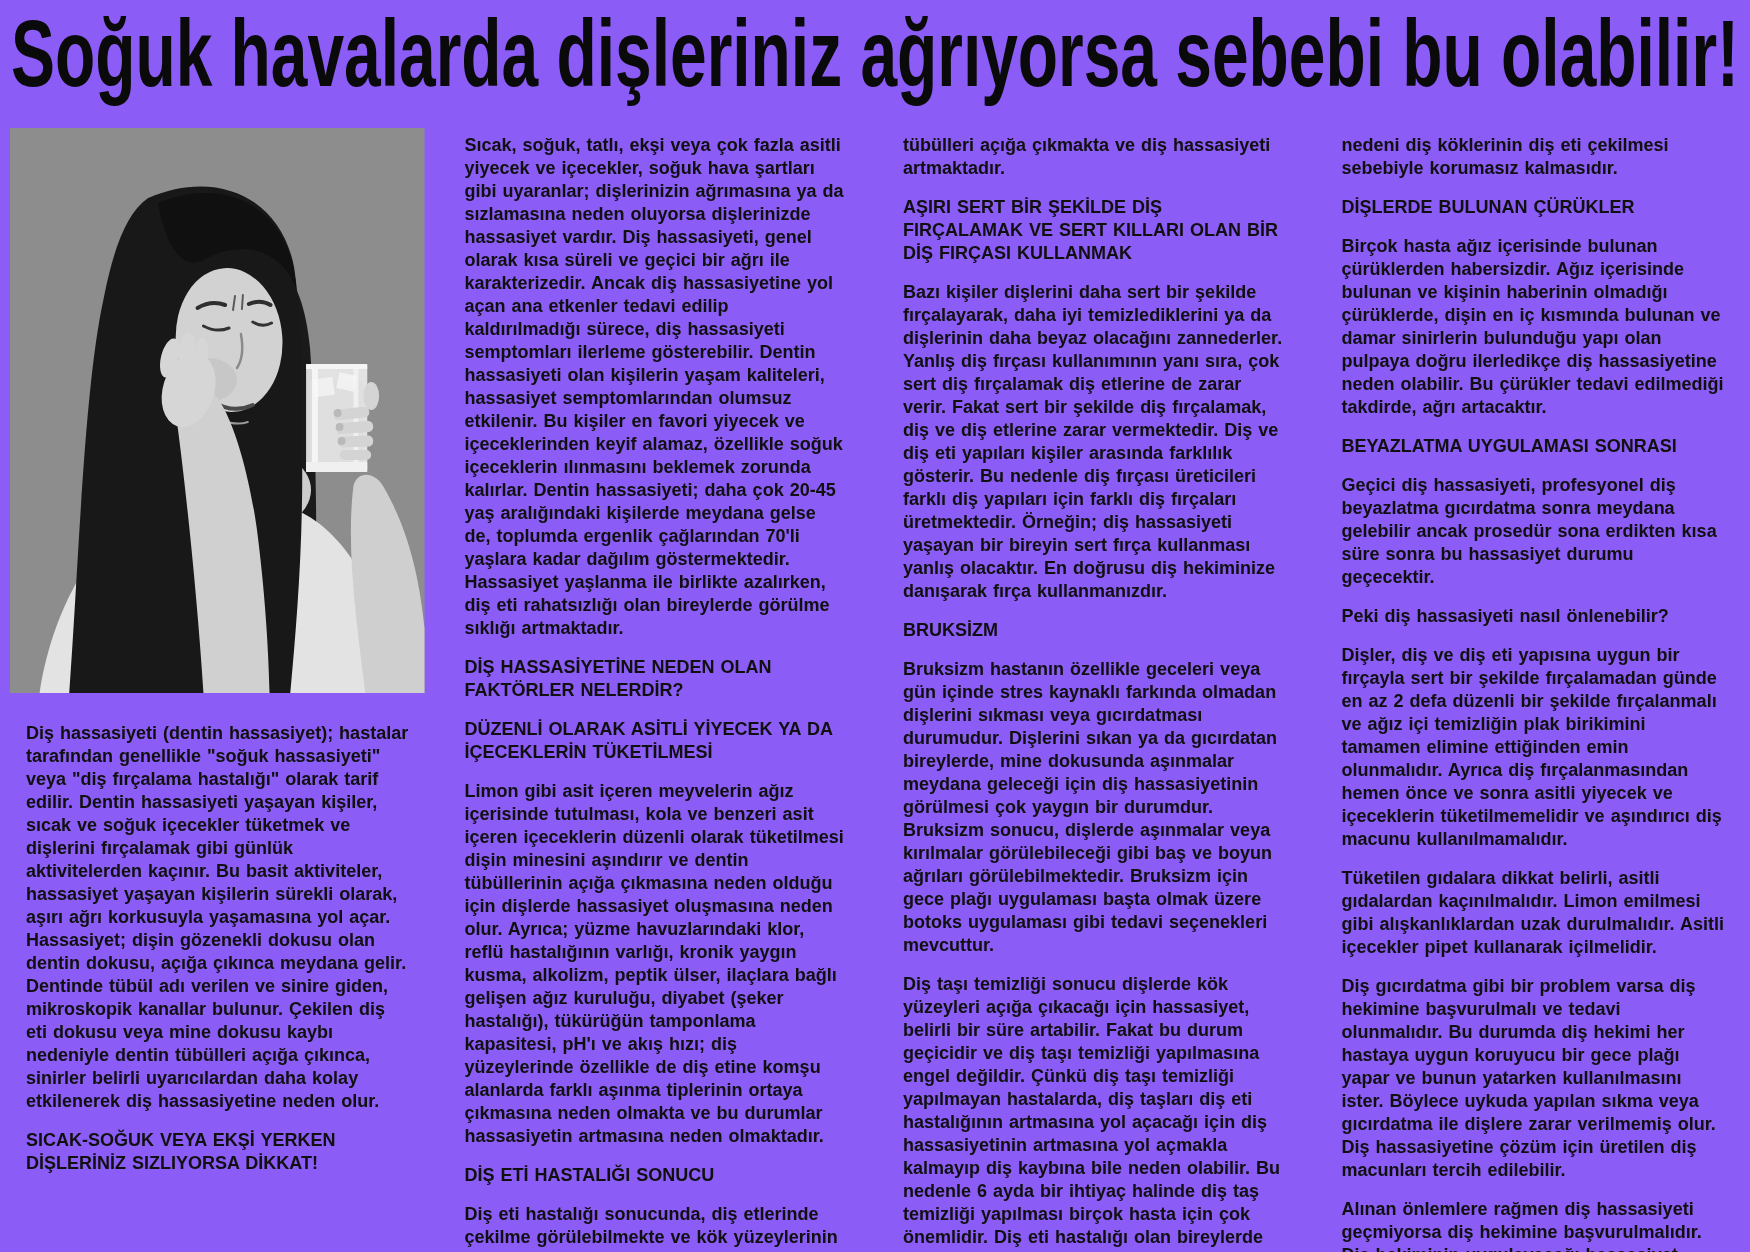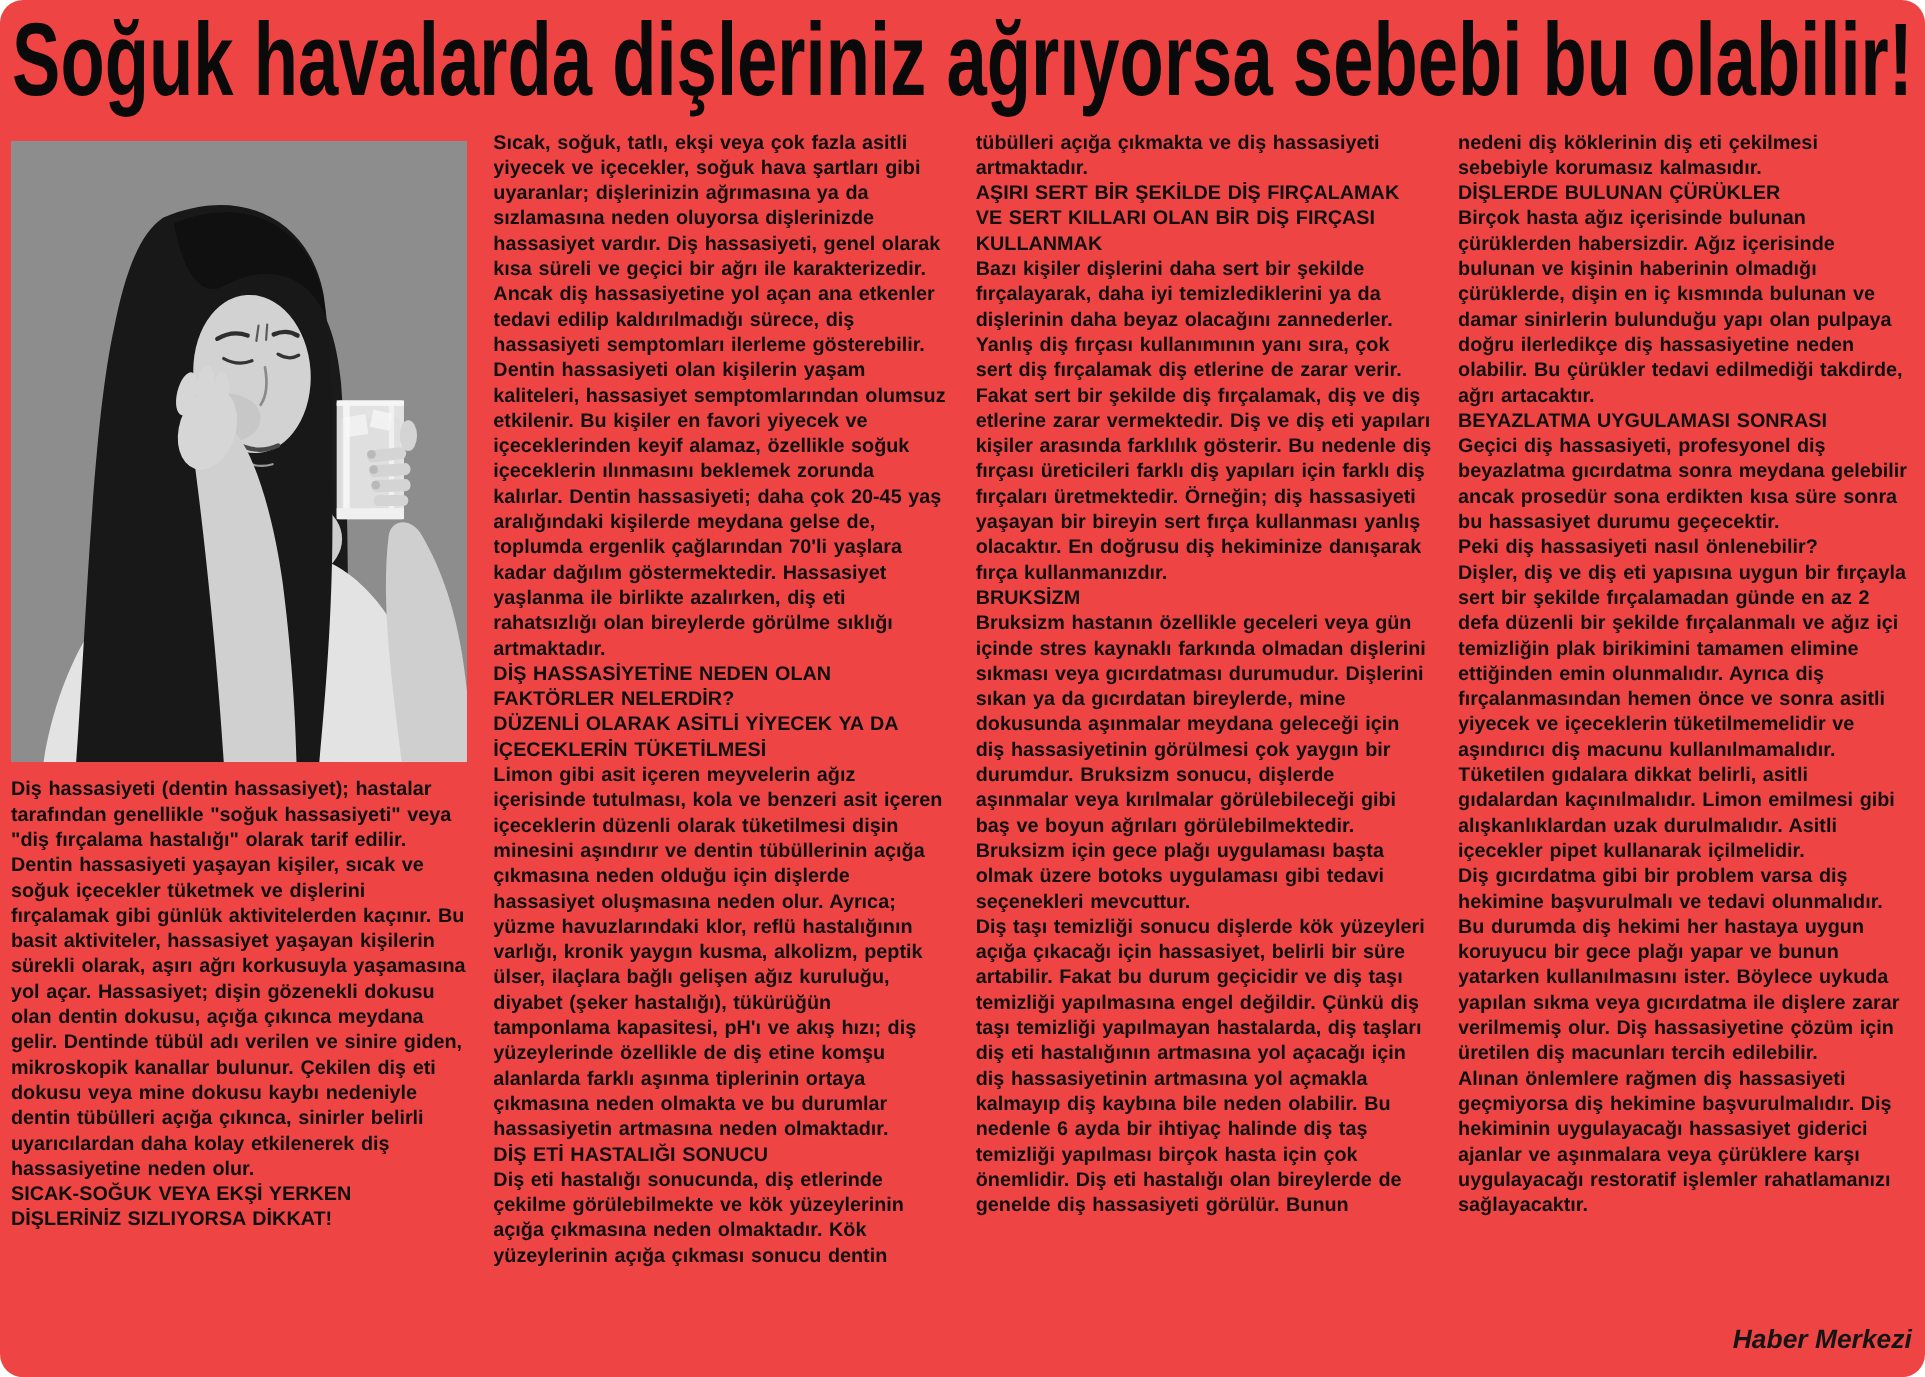--- a/index.html
+++ b/index.html
@@ -1,36 +1,36 @@
 <!DOCTYPE html>
 <html><head>
 <meta charset="utf-8">
 <style>
   html,body{margin:0;padding:0;}
   body{
     width:1750px;height:1252px;background:#ffffff;overflow:hidden;
     font-family:"Liberation Sans","DejaVu Sans",sans-serif;
     -webkit-font-smoothing:antialiased;
   }
-  .page{width:1750px;height:1252px;position:relative;background:#ef4444;border-radius:21px;}
+  .page{width:1750px;height:1252px;position:relative;background:#8b5cf6;}
   .masthead{height:110px;width:1750px;overflow:hidden;}
   .masthead svg{display:block;}
   .content{
     height:1142px;display:flex;gap:24px;padding:0 10px;box-sizing:border-box;
   }
   .col{
     flex:1 1 0;min-width:0;height:100%;overflow:hidden;
     padding-top:8px;box-sizing:border-box;display:flex;flex-direction:column;
   }
   .photo-wrap{margin-top:10px;width:100%;height:565px;flex:0 0 565px;overflow:hidden;}
   .photo-wrap svg{display:block;width:100%;height:565px;}
   .coltext{margin-top:13px;}
   .col2 .coltext,.col3 .coltext,.col4 .coltext{margin-top:0;}
   .para{
-    margin:0;font-size:18px;line-height:23px;font-weight:bold;color:#101010;
+    margin:16px;font-size:18px;line-height:23px;font-weight:bold;color:#101010;
     letter-spacing:0px;word-spacing:1px;text-align:left;
   }
   .para.heading{text-transform:none;}
   .hl{background:#f5ee7c;color:#56562f;padding:0 1px;}
   .byline{
     margin-top:auto;padding:6px 2px 20px 0;text-align:right;
     font-size:24px;font-weight:bold;font-style:italic;color:#151515;
   }
 </style>
 </head>

